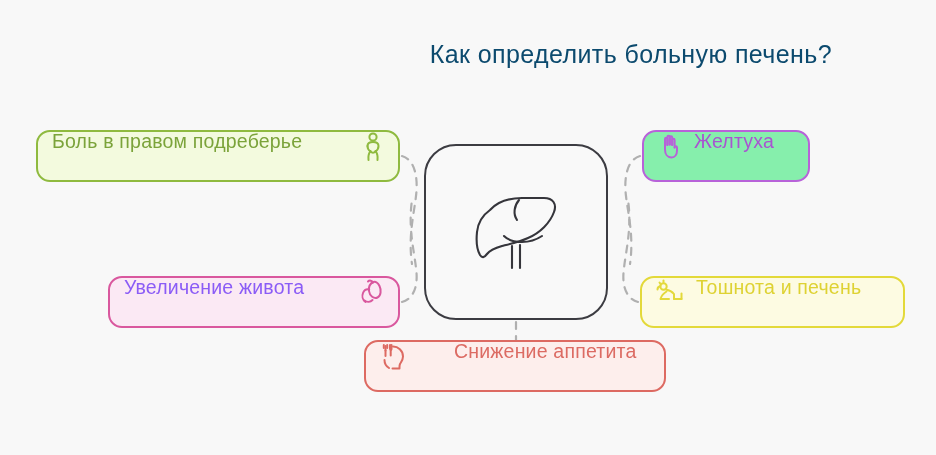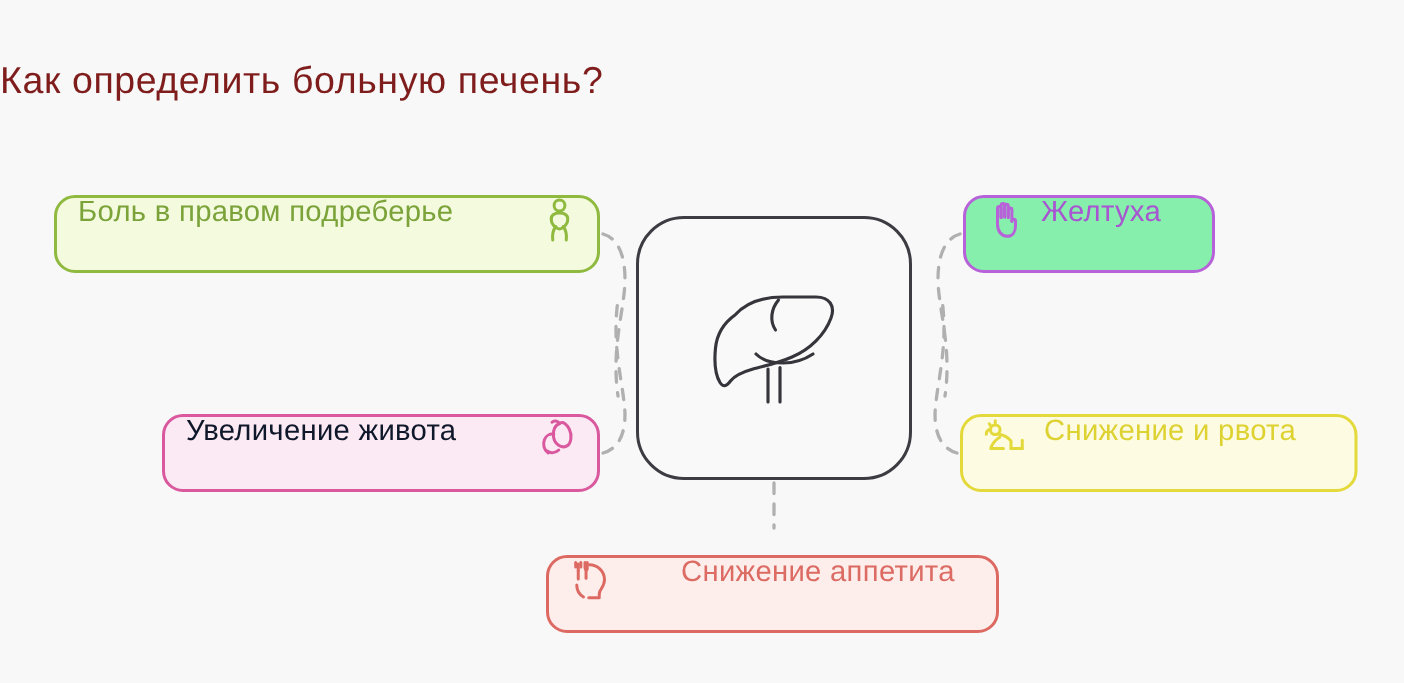--- a/index.html
+++ b/index.html
@@ -19,25 +19,25 @@
     width: 936px;
     height: 455px;
   }
 
   
   .title {
     position: absolute;
     left: 0;
     top: 40px;
     width: 832px;
-    text-align: left;
+    text-align: right;
     font-size: 25px;
     font-weight: 400;
     letter-spacing: 0.4px;
-    color: #7f1d1d;
+    color: #0c4a6e;
     font-family: "Liberation Sans", sans-serif;
     white-space: nowrap;
   }
 
   
   .connectors {
     position: absolute;
     left: 0;
     top: 0;
     width: 936px;
@@ -101,30 +101,30 @@
     left: 642px; top: 130px; width: 168px; height: 52px;
     border-color: #b862d9; background: #86efac;
   }
   #pill-jaundice .label { color: #a855d1; }
 
   #pill-belly {
     left: 108px; top: 276px; width: 292px; height: 52px;
     border-color: #d9589e; background: #fbe9f4;
     justify-content: space-between;
   }
-  #pill-belly .label { color: #0f172a; }
+  #pill-belly .label { color: #8b5cf6; }
 
   #pill-nausea {
     left: 640px; top: 276px; width: 265px; height: 52px;
     border-color: #e3d93a; background: #fdfbe2;
   }
   #pill-nausea .label { color: #ded233; }
 
   #pill-appetite {
-    left: 364px; top: 370px; width: 302px; height: 52px;
+    left: 364px; top: 340px; width: 302px; height: 52px;
     border-color: #dd6a62; background: #fdeeec; gap: 46px;
   }
   #pill-appetite .label { color: #dc6b63; }
 </style>
 </head>
 <body>
 
 <div id="canvas">
 
   <div class="title">Как определить больную печень?</div>
@@ -214,21 +214,21 @@
           <path d="M10 11.5 C 13 12, 16 13.5, 18 16 L 18 21"></path>
           <path d="M18 21 L 25.5 21"></path>
           <path d="M25.5 21 L 25.5 15.5"></path>
           <path d="M10.5 13.5 C 8 15, 5.5 17.5, 4.5 21 L 13 21"></path>
           <path d="M4.5 8 C 2.5 8.5, 1.5 10, 1.5 11.5"></path>
           <path d="M3.5 4.5 L 4.5 6"></path>
           <path d="M7.5 2.5 L 7.5 4"></path>
         </g>
       </svg>
     </span>
-    <span class="label">Снижение и рвота</span>
+    <span class="label">Тошнота и печень</span>
   </div>
 
   <div class="pill" id="pill-appetite">
     <span class="ico">
       <svg width="28" height="30" viewBox="0 0 28 30">
         <g fill="none" stroke="#dd6a62" stroke-width="2" stroke-linecap="round" stroke-linejoin="round">
           <path d="M13 4.5 C 18 4.5, 23 8.5, 23 14.5
                    C 23 18, 21 20, 20 22 C 19.3 23.5, 19.5 25, 19.5 26.5
                    L 12.5 26.5"></path>
           <path d="M5.5 4 L 5.5 8.5"></path>

